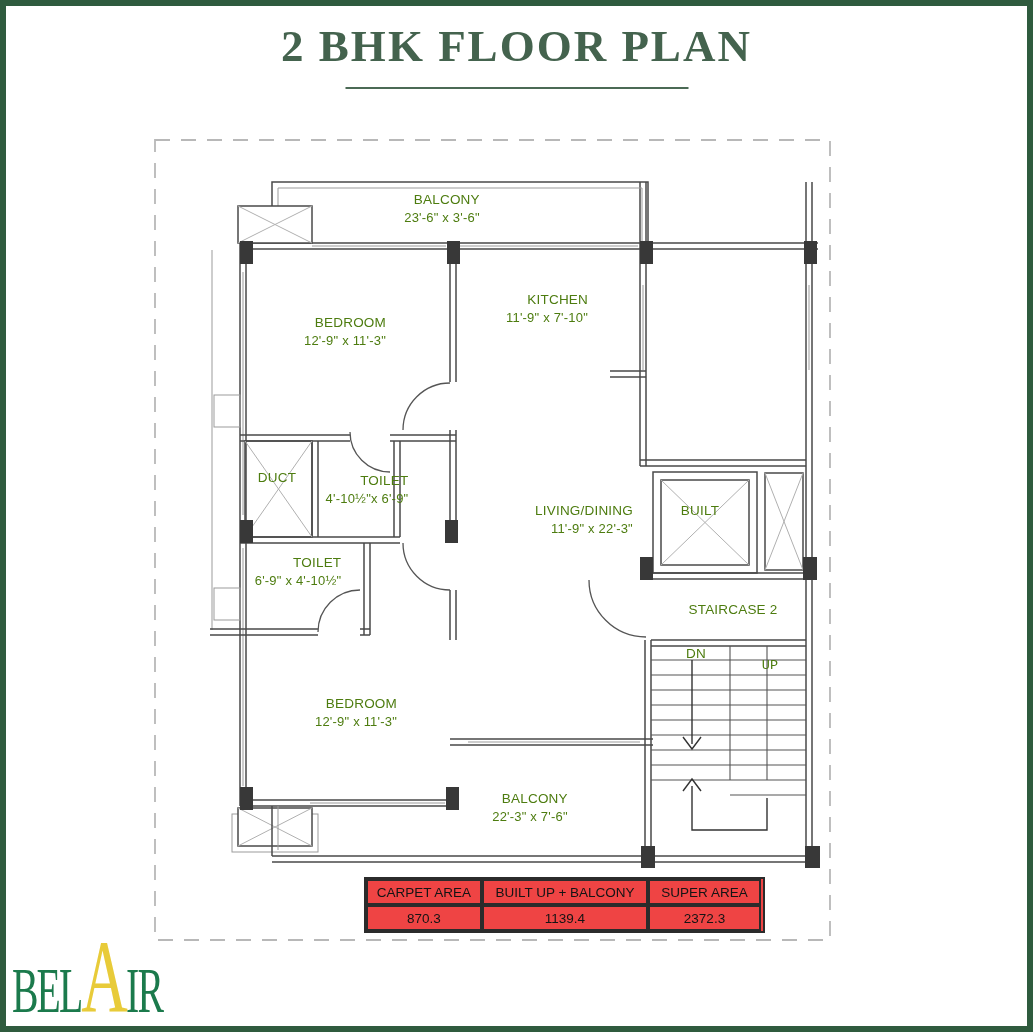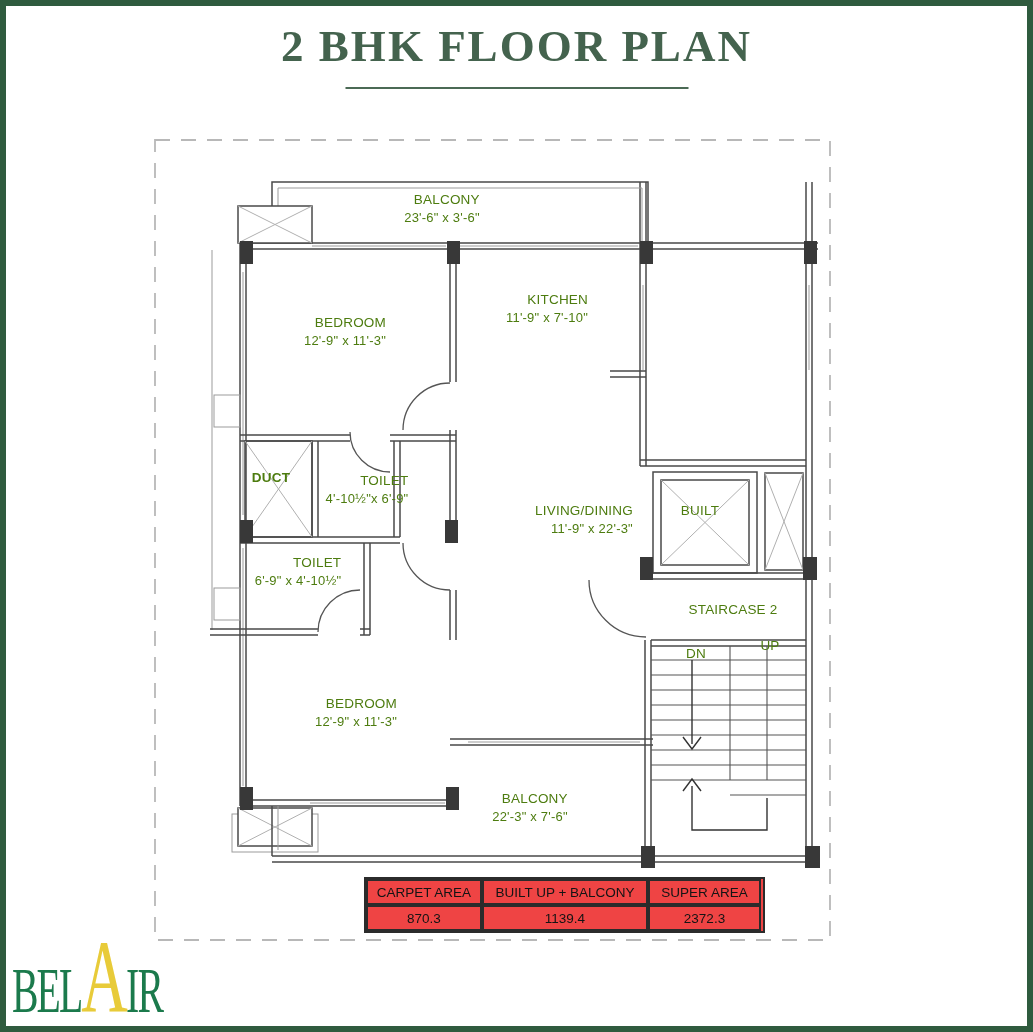--- a/index.html
+++ b/index.html
@@ -190,21 +190,21 @@
     <div class="dims">23'-6" x 3'-6"</div>
   </div>
   <div class="lbl" style="left:345px;top:313px;">
     <div>BEDROOM</div>
     <div class="dims">12'-9" x 11'-3"</div>
   </div>
   <div class="lbl" style="left:547px;top:290px;">
     <div>KITCHEN</div>
     <div class="dims">11'-9" x 7'-10"</div>
   </div>
-  <div class="lbl" style="left:271px;top:468px;font-weight:bold;">
+  <div class="lbl" style="left:277px;top:468px;">
     <div>DUCT</div>
   </div>
   <div class="lbl" style="left:367px;top:471px;">
     <div>TOILET</div>
     <div class="dims">4'-10½"x 6'-9"</div>
   </div>
   <div class="lbl" style="left:298px;top:553px;">
     <div>TOILET</div>
     <div class="dims">6'-9" x 4'-10½"</div>
   </div>
@@ -214,21 +214,21 @@
   </div>
   <div class="lbl" style="left:700px;top:501px;">
     <div>BUILT</div>
   </div>
   <div class="lbl" style="left:733px;top:600px;">
     <div>STAIRCASE 2</div>
   </div>
   <div class="lbl" style="left:696px;top:644px;">
     <div>DN</div>
   </div>
-  <div class="lbl" style="left:770px;top:636px;">
+  <div class="lbl" style="left:770px;top:656px;font-family:Liberation Mono, monospace;">
     <div>UP</div>
   </div>
   <div class="lbl" style="left:356px;top:694px;">
     <div>BEDROOM</div>
     <div class="dims">12'-9" x 11'-3"</div>
   </div>
   <div class="lbl" style="left:530px;top:789px;">
     <div>BALCONY</div>
     <div class="dims">22'-3" x 7'-6"</div>
   </div>

